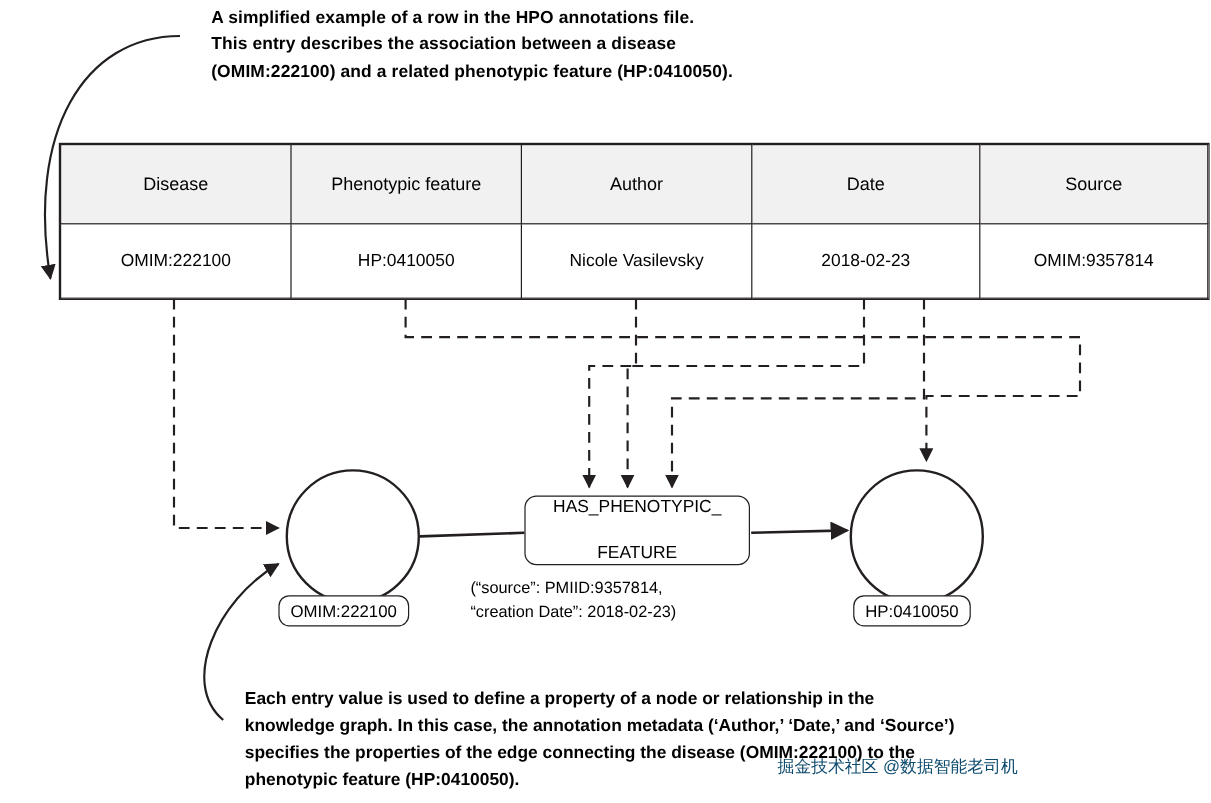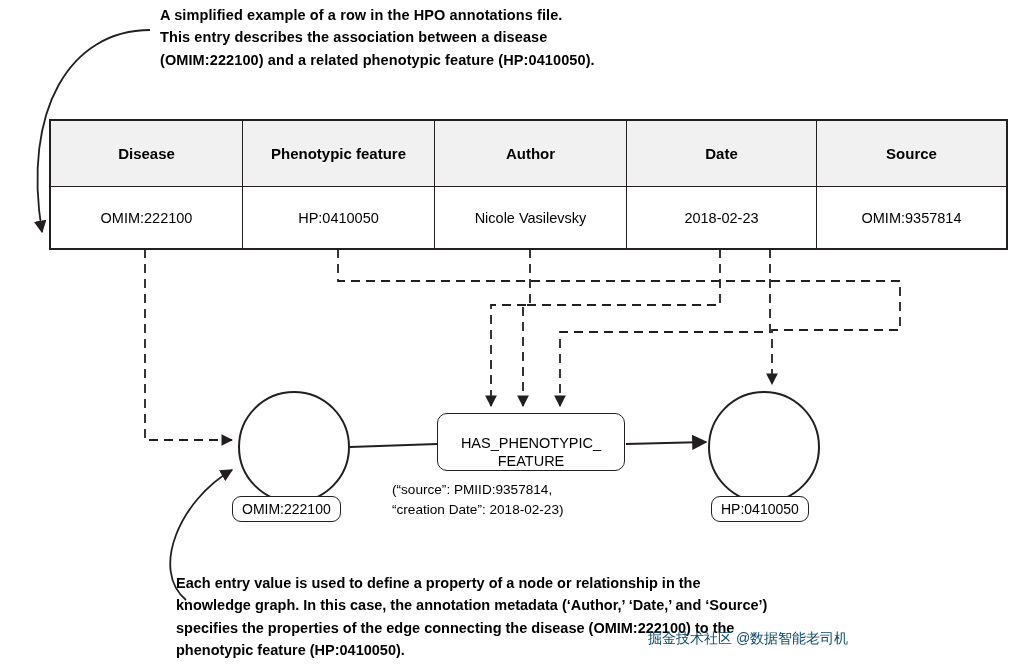--- a/index.html
+++ b/index.html
@@ -31,21 +31,21 @@
   .top-note {
     position: absolute;
     left: 160px;
     top: 4px;
     width: 620px;
     font-size: 14.5px;
     font-weight: bold;
     line-height: 1.55;
     letter-spacing: 0.1px;
   }
-  .top-note div { white-space: nowrap; }
+  .top-note div { white-space: nowrap; margin-left: 16px; }
 
   
   .table-wrap {
     position: absolute;
     left: 49px;
     top: 119px;
     width: 959px;
     border: 1.6px solid #231f20;
     box-sizing: border-box;
   }
@@ -55,21 +55,21 @@
     table-layout: fixed;
   }
   table.hpo th, table.hpo td {
     border: 1.2px solid #231f20;
     text-align: center;
     font-size: 14.5px;
     box-sizing: border-box;
   }
   table.hpo th {
     background: #f1f1f1;
-    font-weight: bold;
+    font-weight: normal;
     height: 66px;
     font-size: 15px;
   }
   table.hpo td {
     background: #ffffff;
     height: 62px;
     font-weight: normal;
   }
   table.hpo th:nth-child(1), table.hpo td:nth-child(1) { width: 192px; }
   table.hpo th:nth-child(2), table.hpo td:nth-child(2) { width: 192px; }
@@ -115,41 +115,41 @@
     left: 437px;
     top: 413px;
     width: 188px;
     height: 58px;
     border: 1.8px solid #231f20;
     border-radius: 10px;
     background: #ffffff;
     display: flex;
     flex-direction: column;
     align-items: center;
-    justify-content: flex-end;
+    justify-content: space-between;
     font-size: 14.5px;
     line-height: 1.25;
     box-sizing: border-box;
   }
 
   .edge-props {
     position: absolute;
     left: 392px;
     top: 480px;
     width: 300px;
     font-size: 13.6px;
     line-height: 1.5;
     text-align: left;
     white-space: nowrap;
   }
 
   
   .bottom-note {
     position: absolute;
-    left: 176px;
+    left: 204px;
     top: 572px;
     width: 700px;
     font-size: 14.5px;
     font-weight: bold;
     line-height: 1.55;
   }
   .bottom-note div { white-space: nowrap; }
 
   .watermark {
     position: absolute;

